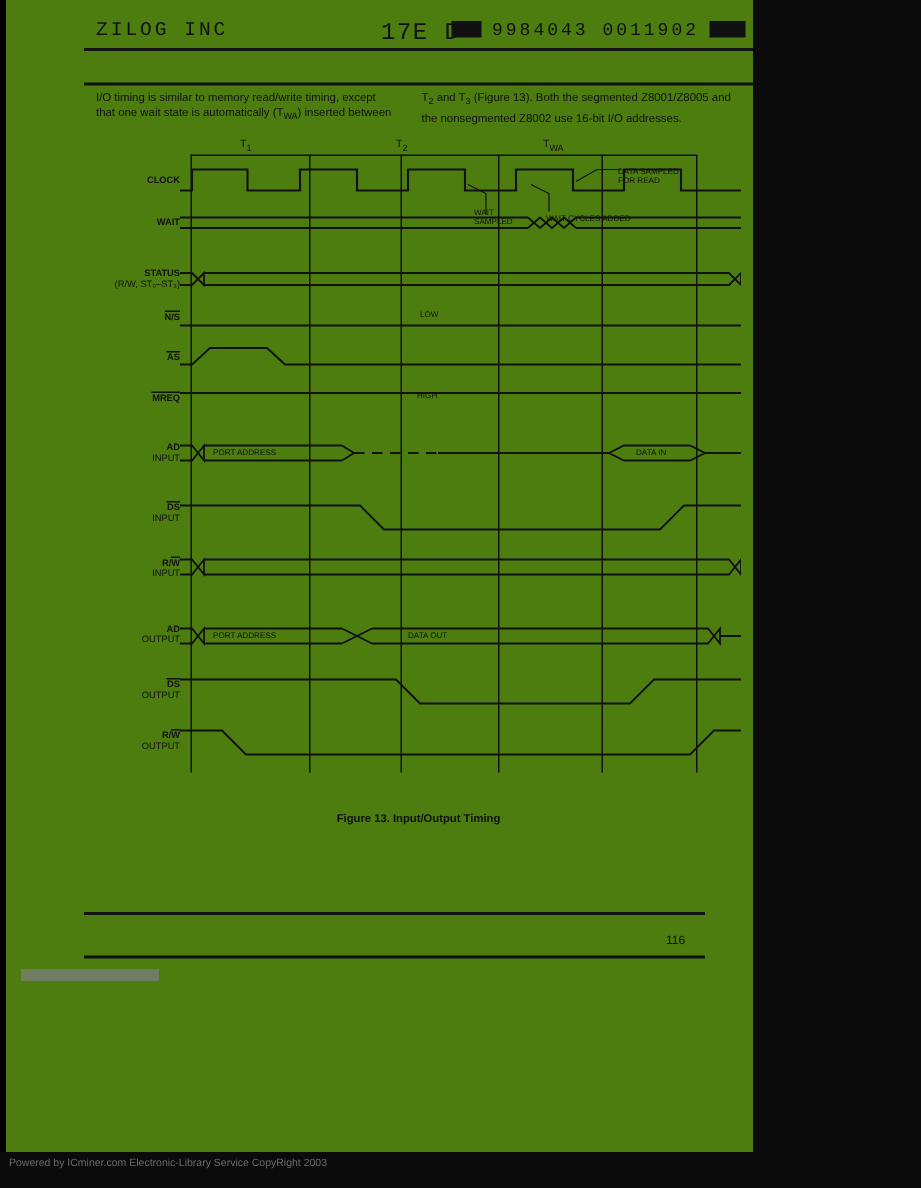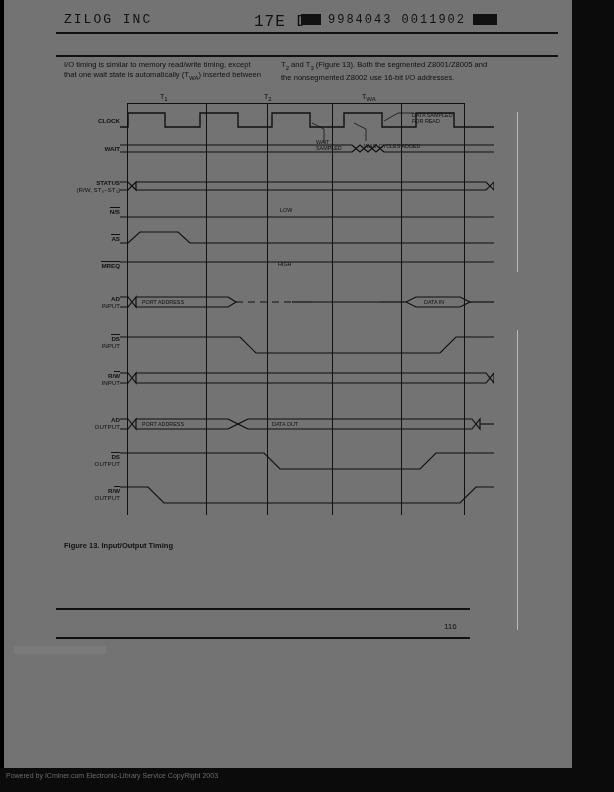--- a/index.html
+++ b/index.html
@@ -1,17 +1,17 @@
 <!DOCTYPE html>
 <html><head>
 <meta charset="utf-8">
 <style>
   html,body{margin:0;padding:0;background:#0b0b0b;}
   body{width:614px;height:792px;overflow:hidden;font-family:"Liberation Sans",sans-serif;}
-  .page{position:relative;width:572px;height:792px;background:#737373;overflow:hidden;}
+  .page{position:relative;width:502px;height:792px;background:#4d7c0f;overflow:hidden;}
 
   
   .hdr{position:absolute;left:56px;top:10px;width:502px;height:24px;}
   .hdr-line{position:absolute;left:0;top:22px;width:502px;height:2px;background:#111;}
   .hdr-co{position:absolute;left:8px;top:2px;font-family:"Liberation Mono",monospace;font-size:13px;letter-spacing:2px;color:#111;}
   .hdr-code{position:absolute;left:198px;top:3px;font-family:"Liberation Mono",monospace;font-size:16px;letter-spacing:1px;color:#111;}
   .hdr-num{position:absolute;left:272px;top:3px;font-family:"Liberation Mono",monospace;font-size:12px;letter-spacing:2px;color:#111;}
   .bar{position:absolute;top:4px;height:11px;background:#111;}
 
   
@@ -28,21 +28,21 @@
 
   
   .fig{position:absolute;left:64px;top:95px;width:430px;height:425px;}
   .fig .vline{position:absolute;width:1px;background:#111;}
   .fig .hline{position:absolute;height:1px;background:#111;}
   .fig .wave{position:absolute;}
   .lbl{position:absolute;font-size:6.2px;color:#111;text-align:right;line-height:7px;}
   .phase{position:absolute;font-size:7px;color:#111;}
   .ovl{position:absolute;font-size:5.4px;color:#111;}
 
-  .figcap{position:absolute;left:0;top:446px;width:430px;font-size:7.5px;font-weight:bold;color:#111;}
+  .figcap{position:absolute;left:0;top:446px;width:430px;text-align:center;font-size:7.5px;font-weight:bold;color:#111;}
 
   
   .wm{position:absolute;left:150px;top:368px;font-size:26px;color:#d2d2d2;letter-spacing:6px;font-family:"DejaVu Sans",sans-serif;}
 
   
   .botrule{position:absolute;left:56px;top:608px;width:414px;height:2px;background:#111;}
   .pageno{position:absolute;left:444px;top:622px;font-size:8px;color:#111;}
   .botrule2{position:absolute;left:56px;top:637px;width:414px;height:1.5px;background:#111;}
   .smudge{position:absolute;left:14px;top:646px;width:92px;height:8px;background:#7d7d7d;opacity:.75;}
   .edge{position:absolute;background:#111;}

